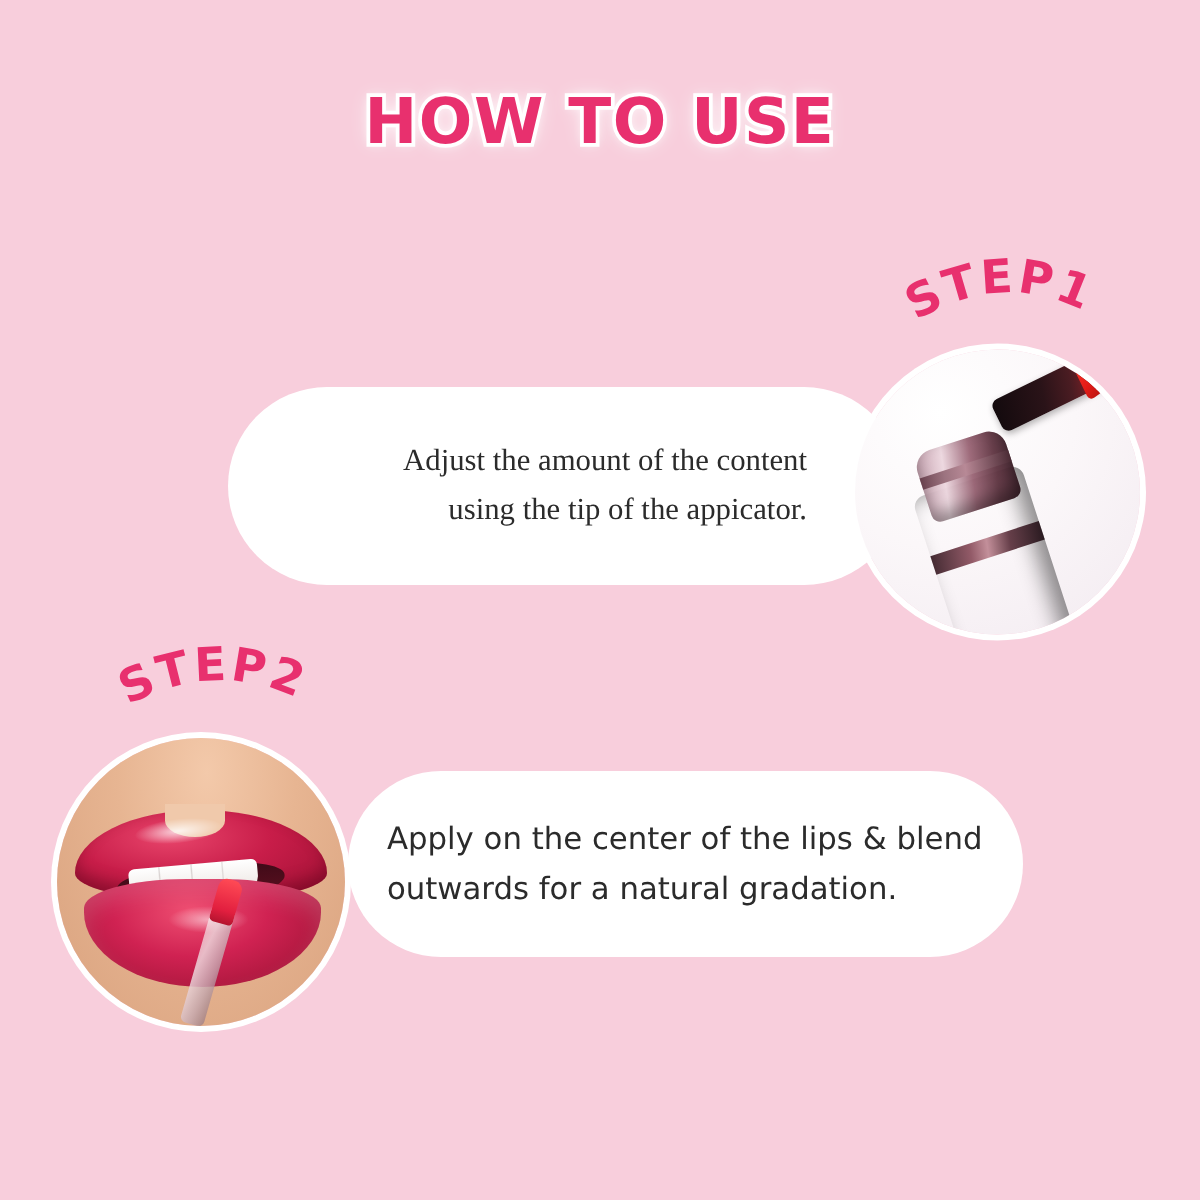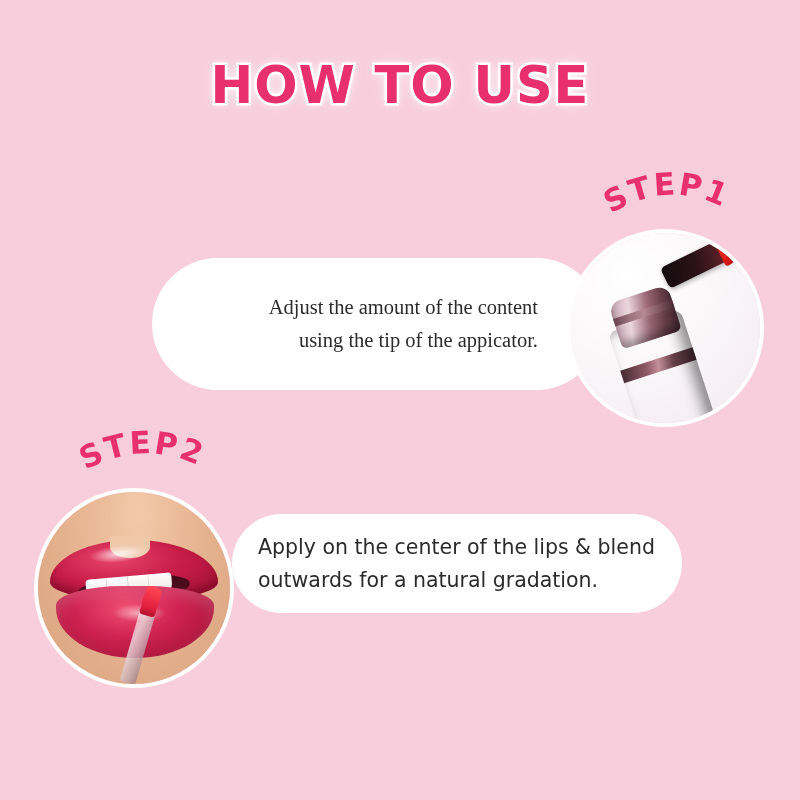--- a/index.html
+++ b/index.html
@@ -15,21 +15,21 @@
     background:#f8cedc;
   }
 
   
   #title {
     position:absolute;
     left:0; top:56px;
     width:800px;
     text-align:center;
     font-family:"DejaVu Sans", sans-serif;
-    font-size:51px;
+    font-size:42px;
     font-weight:bold;
     letter-spacing:1px;
     color:#e8306e;
     -webkit-text-stroke:5px #ffffff;
     paint-order:stroke fill;
     text-shadow:0 0 7px rgba(255,255,255,0.95),
                 0 0 14px rgba(255,255,255,0.75);
   }
 
   
@@ -42,21 +42,21 @@
     z-index:2;
   }
   #card-1 {
     left:152px; top:258px;
     width:450px; height:132px;
     justify-content:flex-end;
     padding-right:64px;
   }
   #card-2 {
     left:232px; top:514px;
-    width:450px; height:99px;
+    width:450px; height:124px;
     justify-content:flex-start;
     padding-left:26px;
   }
   .card-text {
     font-family:"DejaVu Sans", sans-serif;
     font-size:20.5px;
     line-height:33px;
     color:#2b2b2b;
     white-space:pre-line;
   }

